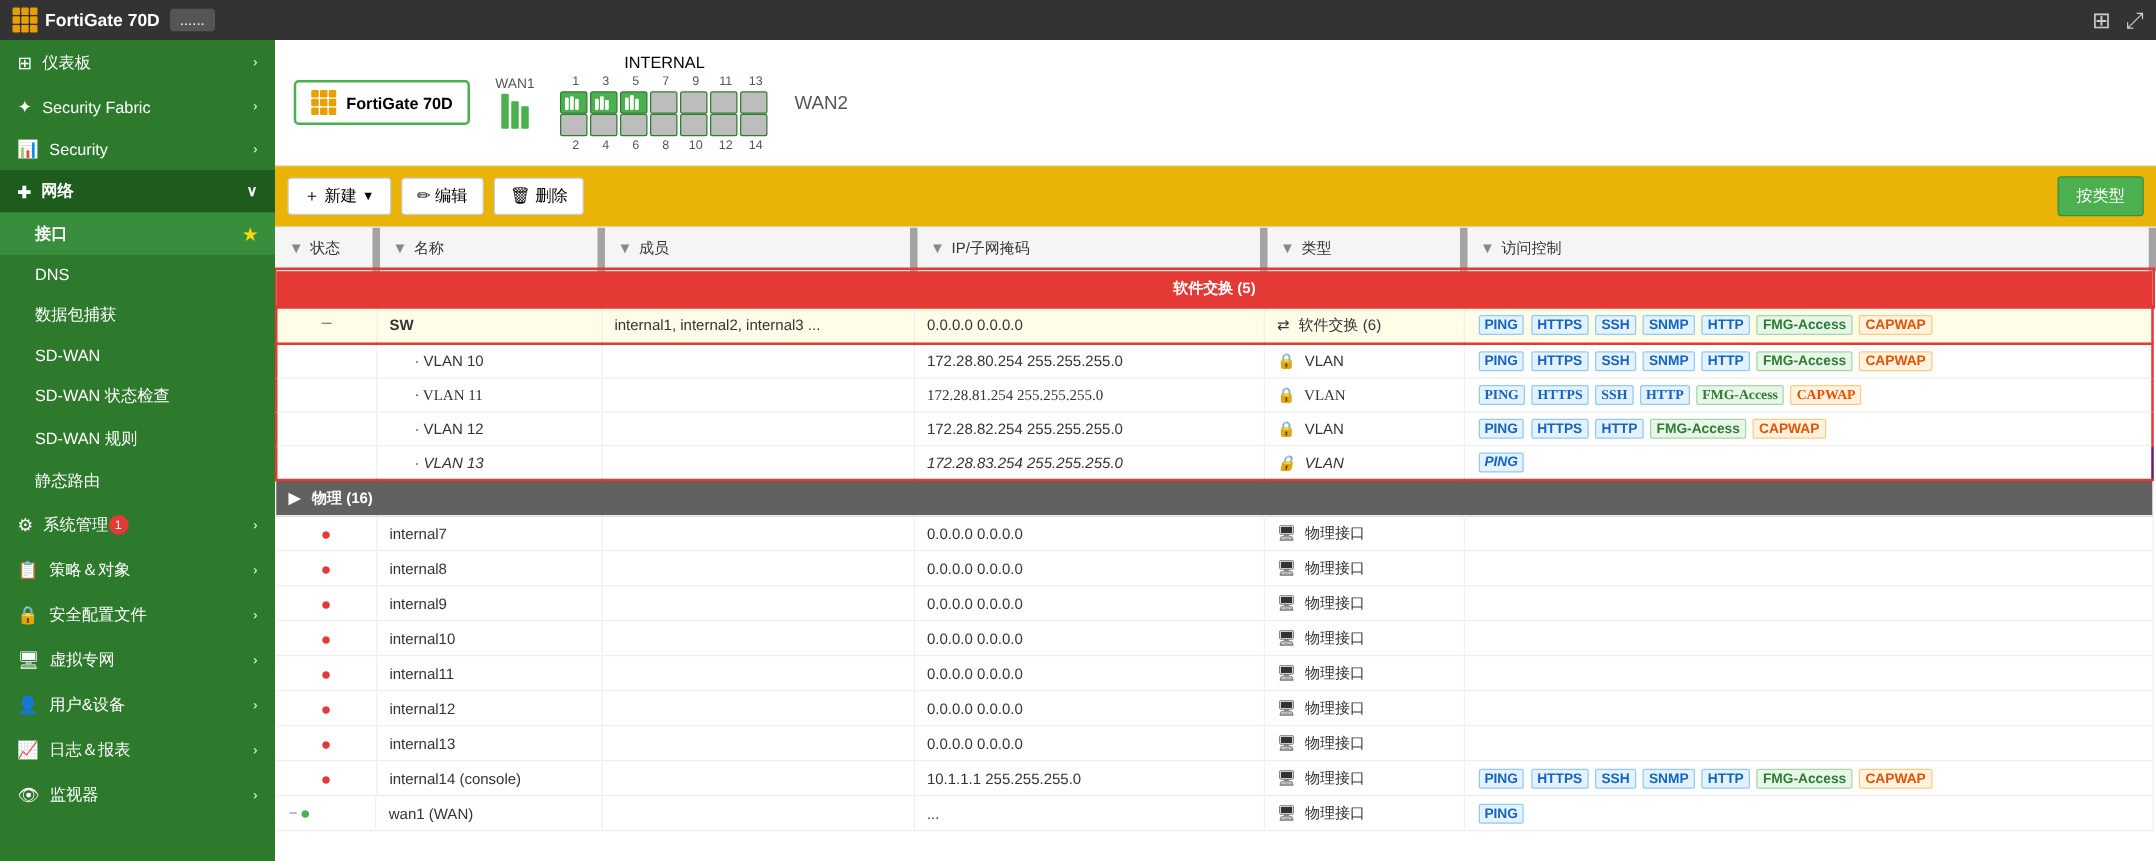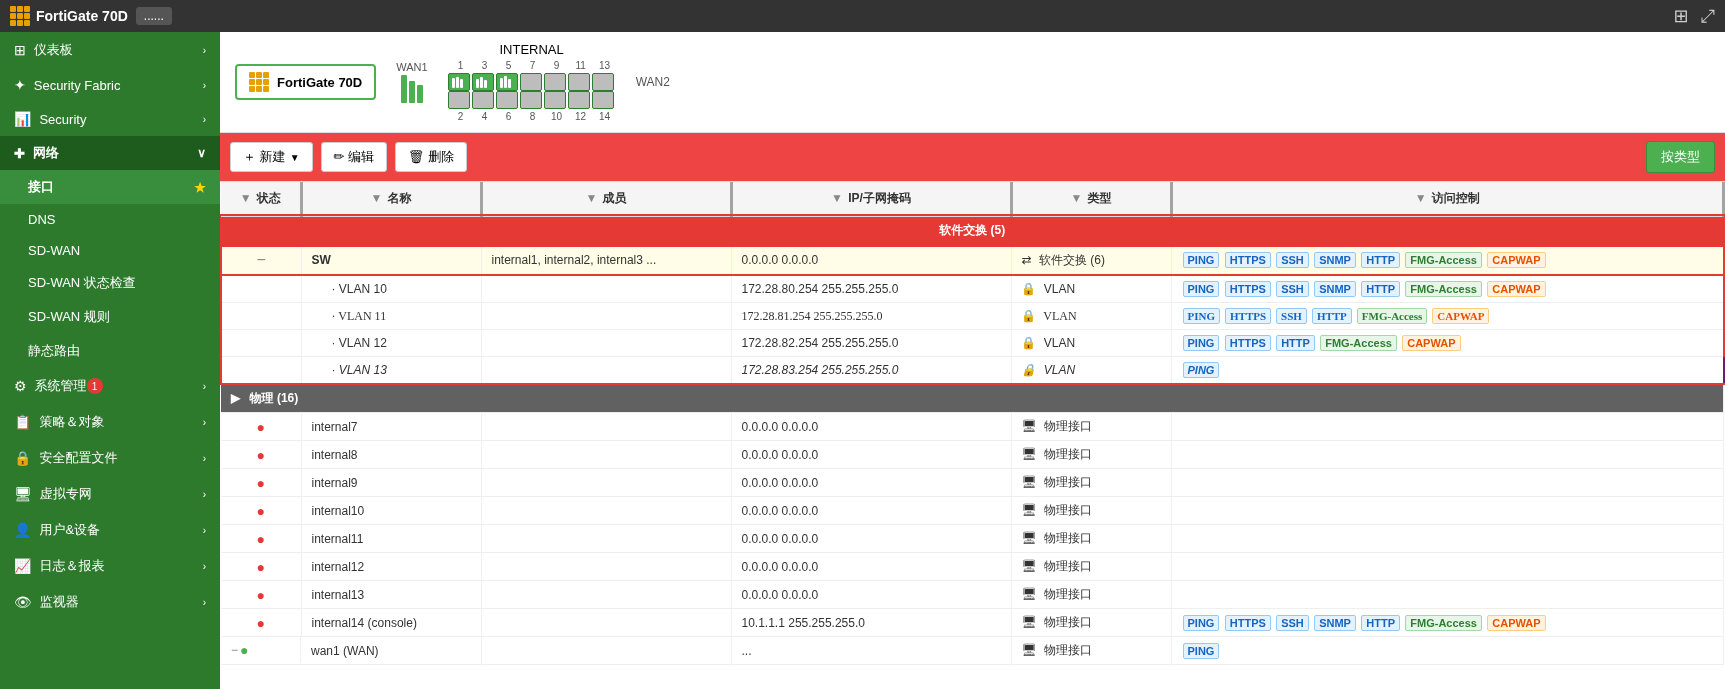--- a/index.html
+++ b/index.html
@@ -107,21 +107,21 @@
       display: flex; gap: 2px; align-items: flex-end; height: 30px;
     }
     .bar { width: 6px; background: #4caf50; border-radius: 1px; }
 
     
     .toolbar {
       padding: 8px 10px;
       display: flex;
       align-items: center;
       gap: 8px;
-      background: #ef4444;
+      background: #eab308;
       border-bottom: 1px solid #ddd;
       flex-shrink: 0;
     }
     .btn {
       display: flex; align-items: center; gap: 4px;
       padding: 5px 12px;
       border: 1px solid #ccc;
       background: #fff;
       border-radius: 3px;
       cursor: pointer;
@@ -141,24 +141,24 @@
       background: #fff;
     }
     table {
       width: 100%;
       border-collapse: collapse;
       font-size: 12px;
     }
     thead th {
       background: #f5f5f5;
       border-bottom: 2px solid #ddd;
-      border-right: 3px solid #a3a3a3;
+      border-right: 6px solid #a3a3a3;
       padding: 8px 10px;
-      text-align: center;
-      font-weight: bold;
+      text-align: left;
+      font-weight: normal;
       color: #333;
       white-space: nowrap;
     }
     tbody tr { border-bottom: 1px solid #eee; }
     tbody td {
       padding: 5px 10px;
       color: #333;
       border-right: 1px solid #f0f0f0;
     }
 
@@ -249,20 +249,23 @@
       <span>✚</span>
       <span>网络</span>
       <span style="margin-left:auto;font-size:12px;">∨</span>
     </div>
     <div class="sidebar-sub-item active">
       <span>接口</span>
       <span class="star-icon">★</span>
     </div>
     <div class="sidebar-sub-item">
       <span>DNS</span>
+    </div>
+    <div class="sidebar-sub-item">
+      <span>数据包捕获</span>
     </div>
     <div class="sidebar-sub-item">
       <span>SD-WAN</span>
     </div>
     <div class="sidebar-sub-item">
       <span>SD-WAN 状态检查</span>
     </div>
     <div class="sidebar-sub-item">
       <span>SD-WAN 规则</span>
     </div>
@@ -389,21 +392,21 @@
             <span style="width:22px;text-align:center;">4</span>
             <span style="width:22px;text-align:center;">6</span>
             <span style="width:22px;text-align:center;">8</span>
             <span style="width:22px;text-align:center;">10</span>
             <span style="width:22px;text-align:center;">12</span>
             <span style="width:22px;text-align:center;">14</span>
           </div>
         </div>
 
         <div style="display:flex;flex-direction:column;align-items:center;">
-          <span style="font-size:12px;color:#555;text-align:right;">WAN2</span>
+          <span style="font-size:15px;color:#555;text-align:right;">WAN2</span>
         </div>
       </div>
     </div>
 
     <div class="toolbar">
       <button class="btn btn-new">
         <span>＋ 新建</span>
         <span class="dropdown-arrow">▼</span>
       </button>
       <button class="btn">

